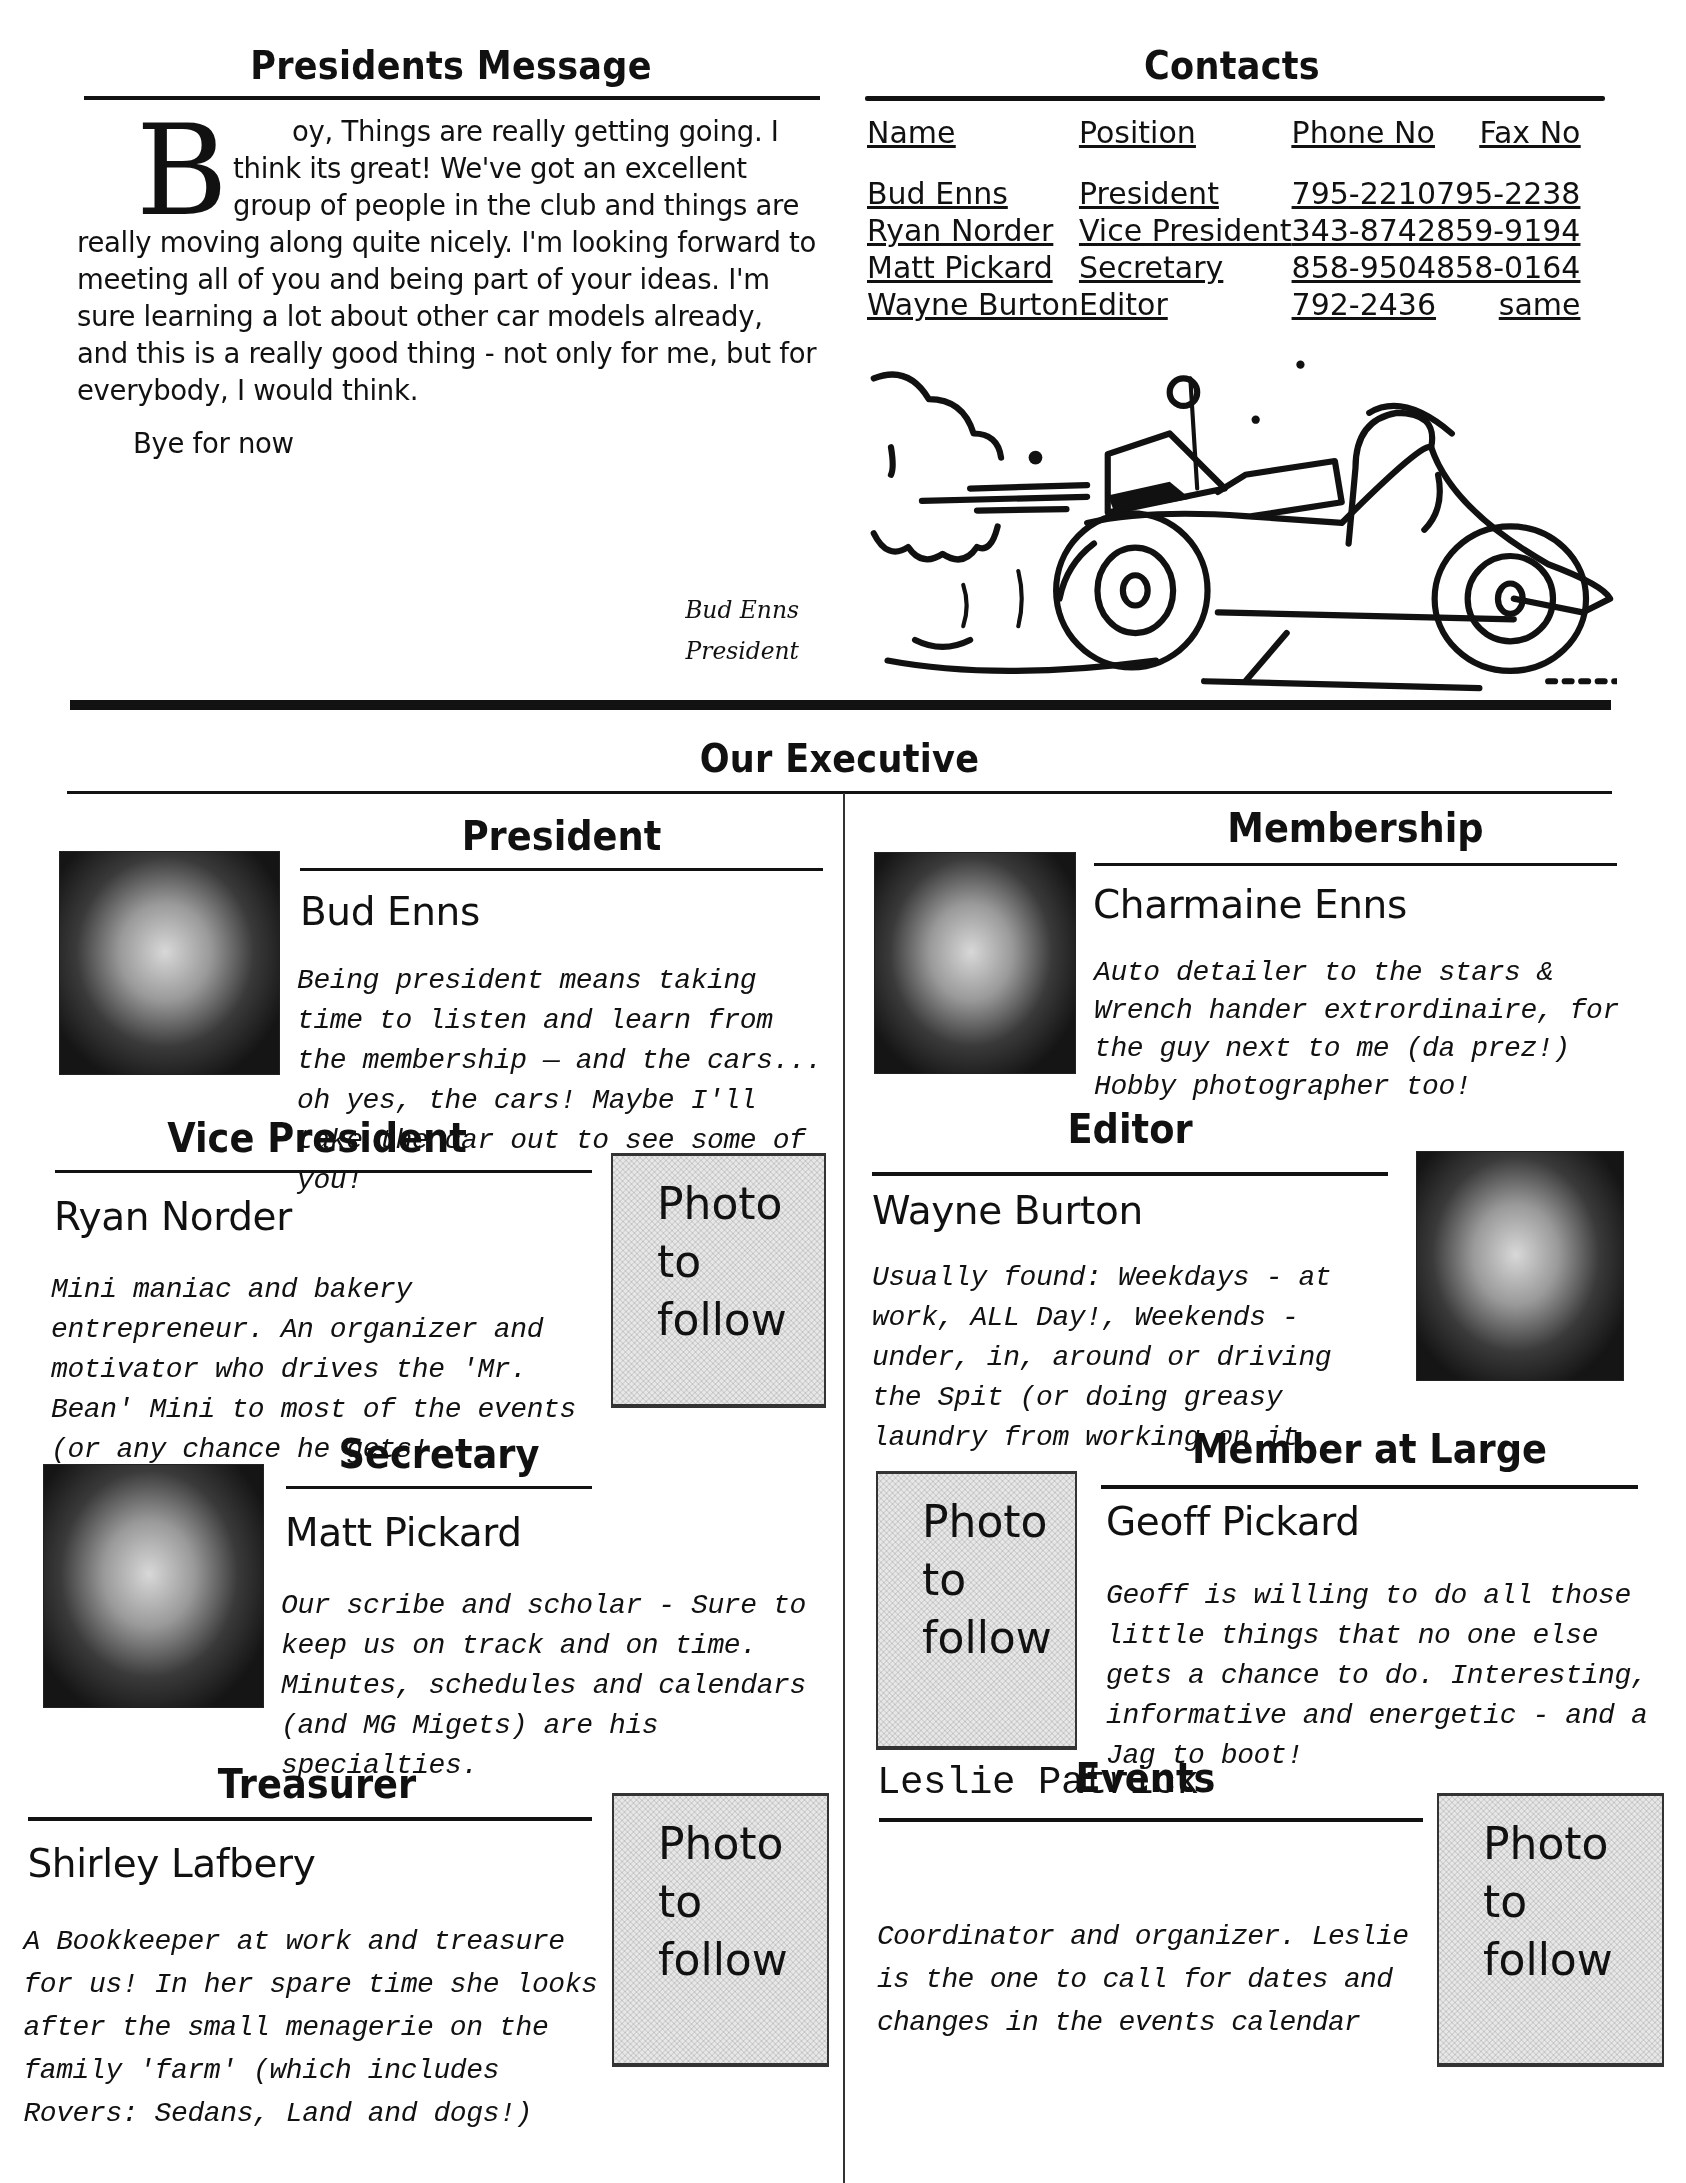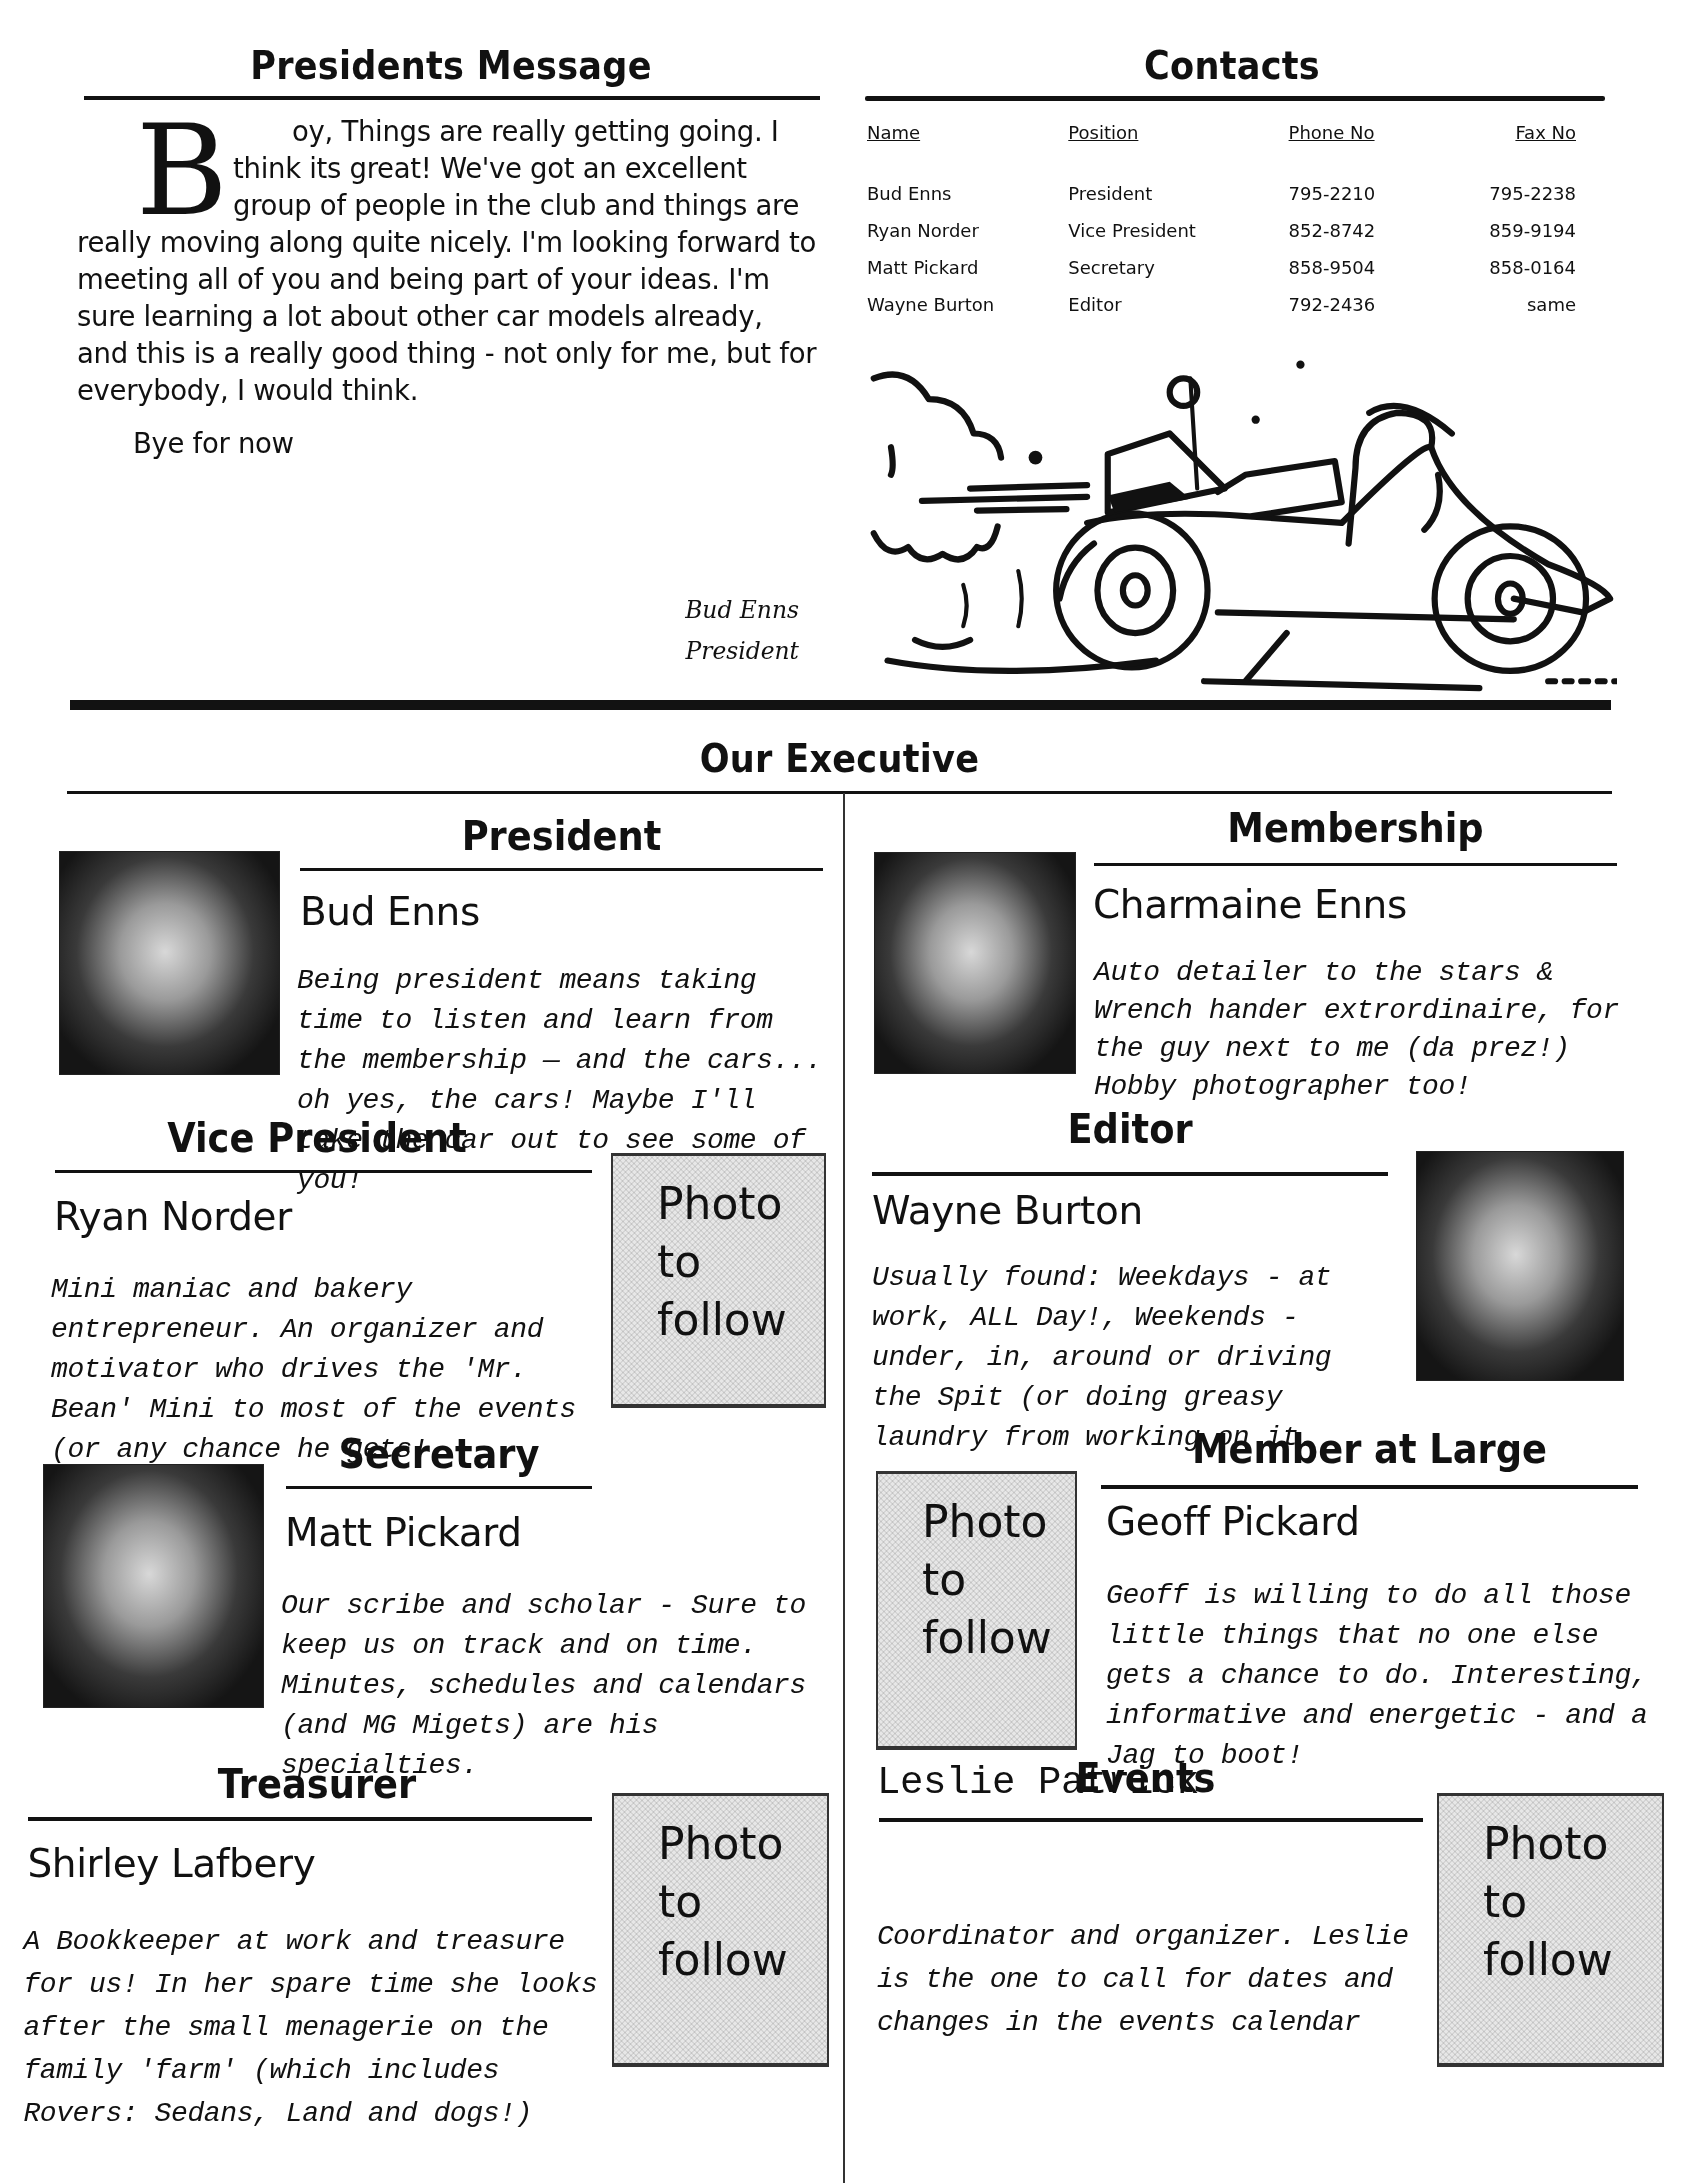--- a/index.html
+++ b/index.html
@@ -19,21 +19,21 @@
   }
   .dropcap {
     float: left; font-family: "DejaVu Serif", serif; font-size: 125px;
     line-height: 103px; margin: 5.5px 5.5px 0 0; height: 103px;
   }
   .indent { text-indent: 40px; }
   .sig {
     font-family: "DejaVu Serif", serif; font-style: italic;
     font-size: 23.4px; text-align: right; line-height: 41px;
   }
-  table.contacts { border-collapse: collapse; font-size: 18px; }
+  table.contacts { border-collapse: collapse; font-size: 30px; text-decoration: underline; }
   table.contacts th {
     font-weight: normal; text-decoration: underline; text-align: left;
     padding: 0 0 25px 0; line-height: 34px;
   }
   table.contacts td { padding: 0; line-height: 37px; white-space: nowrap; }
   .num { text-align: right !important; }
   .sec-heading {
     position: absolute; font-weight: bold; font-size: 40px;
     text-align: center; transform: scaleX(0.92);
   }
@@ -95,21 +95,21 @@
     <tbody>
       <tr>
         <td>Bud Enns</td>
         <td>President</td>
         <td>795-2210</td>
         <td class="num">795-2238</td>
       </tr>
       <tr>
         <td>Ryan Norder</td>
         <td>Vice President</td>
-        <td>852-8742</td>
+        <td>343-8742</td>
         <td class="num">859-9194</td>
       </tr>
       <tr>
         <td>Matt Pickard</td>
         <td>Secretary</td>
         <td>858-9504</td>
         <td class="num">858-0164</td>
       </tr>
       <tr>
         <td>Wayne Burton</td>

